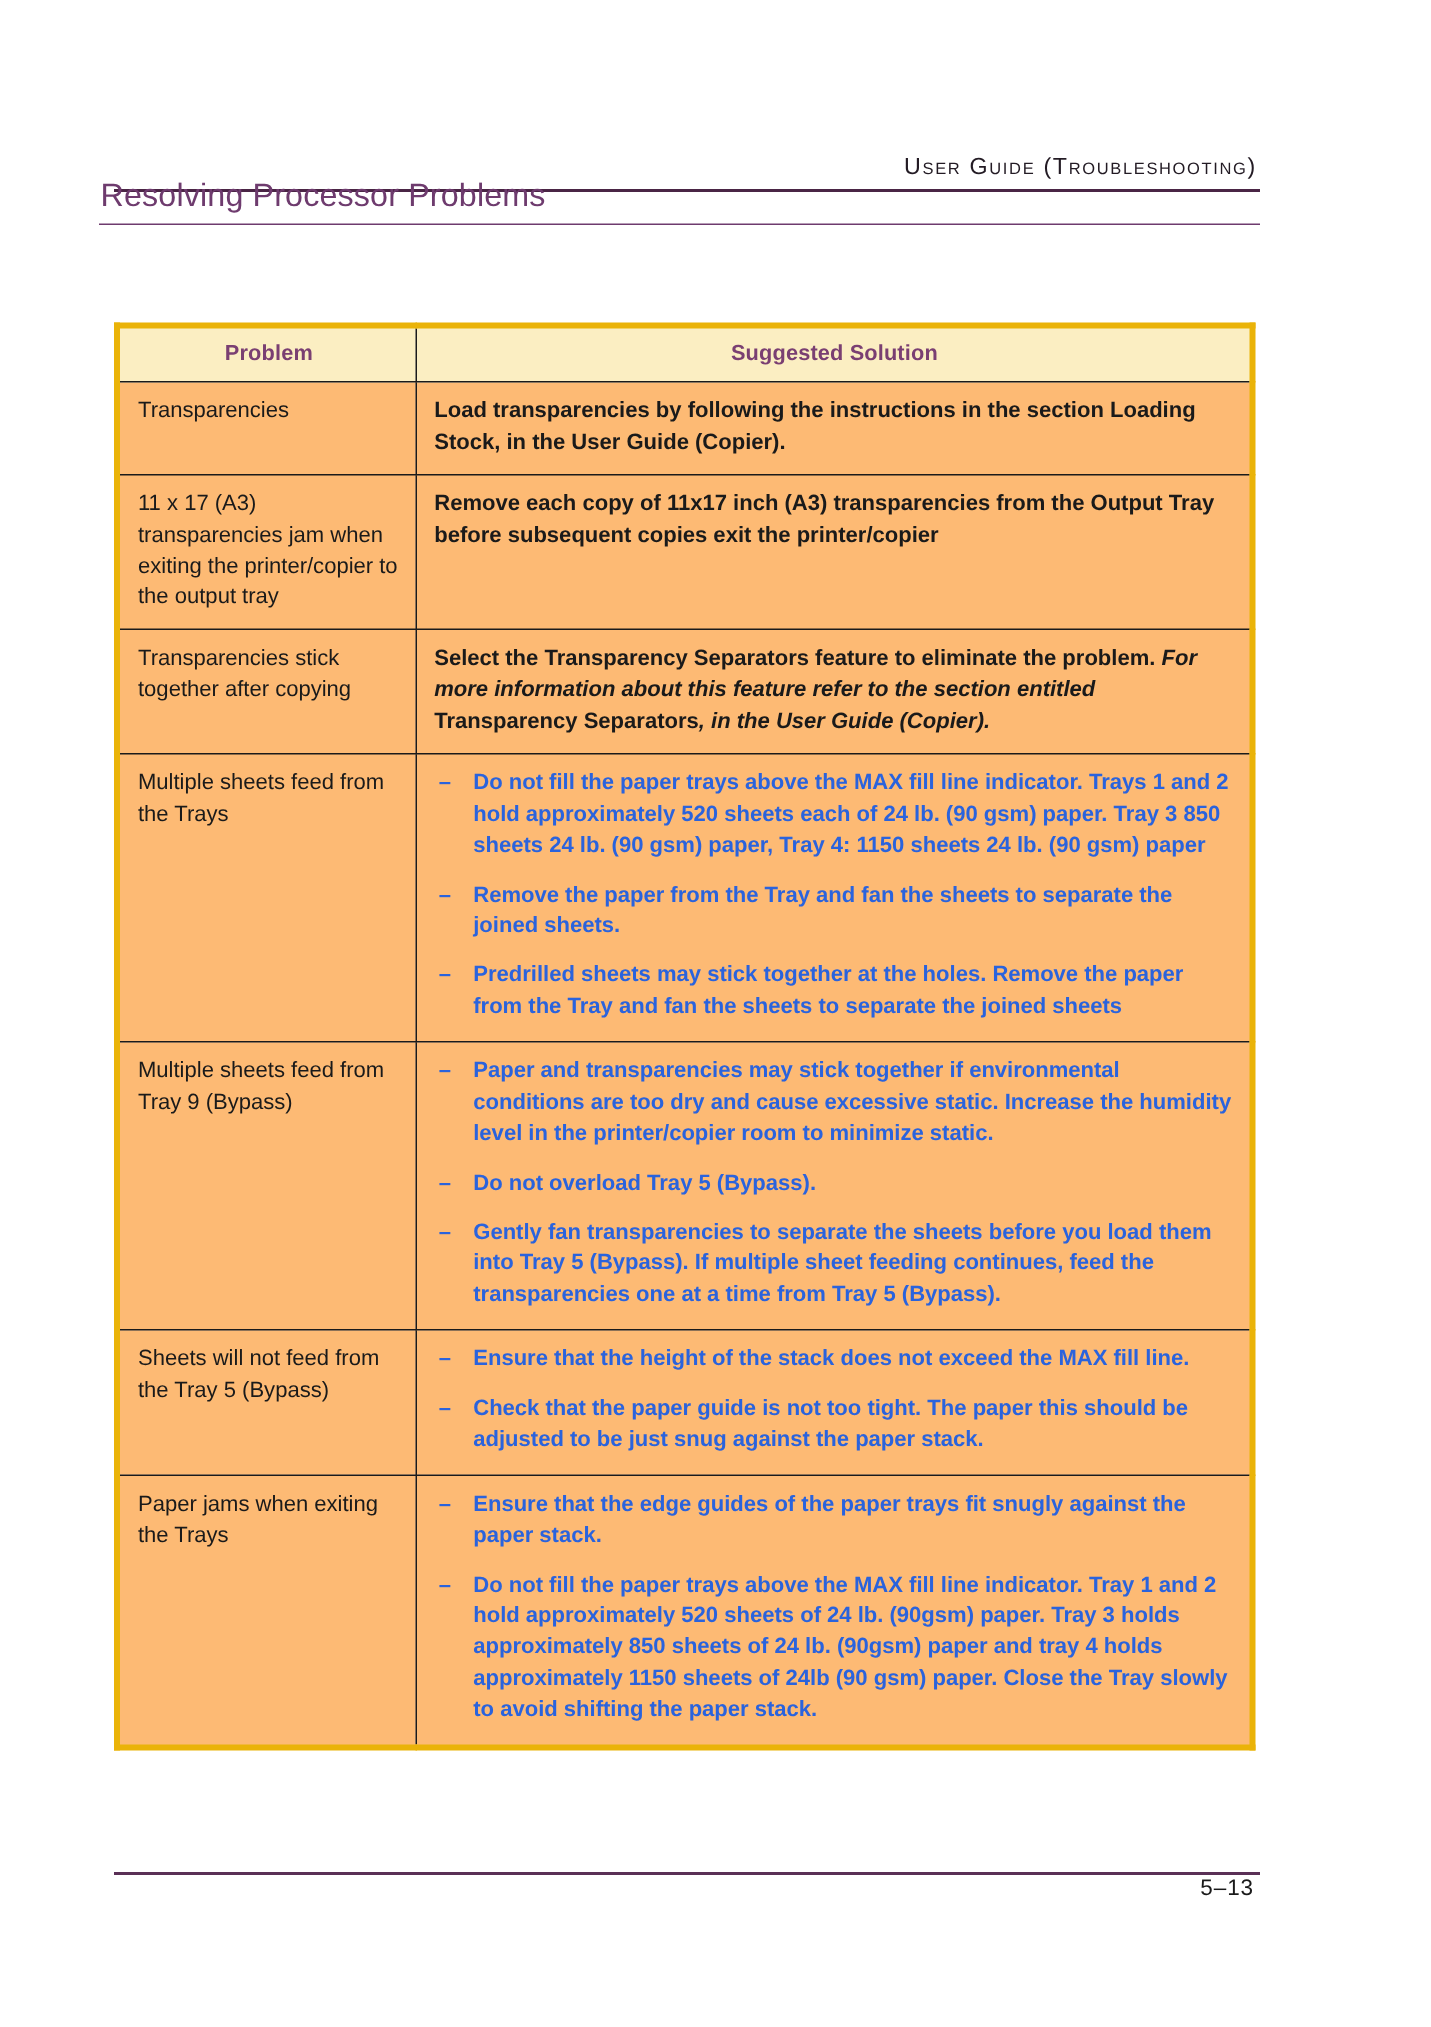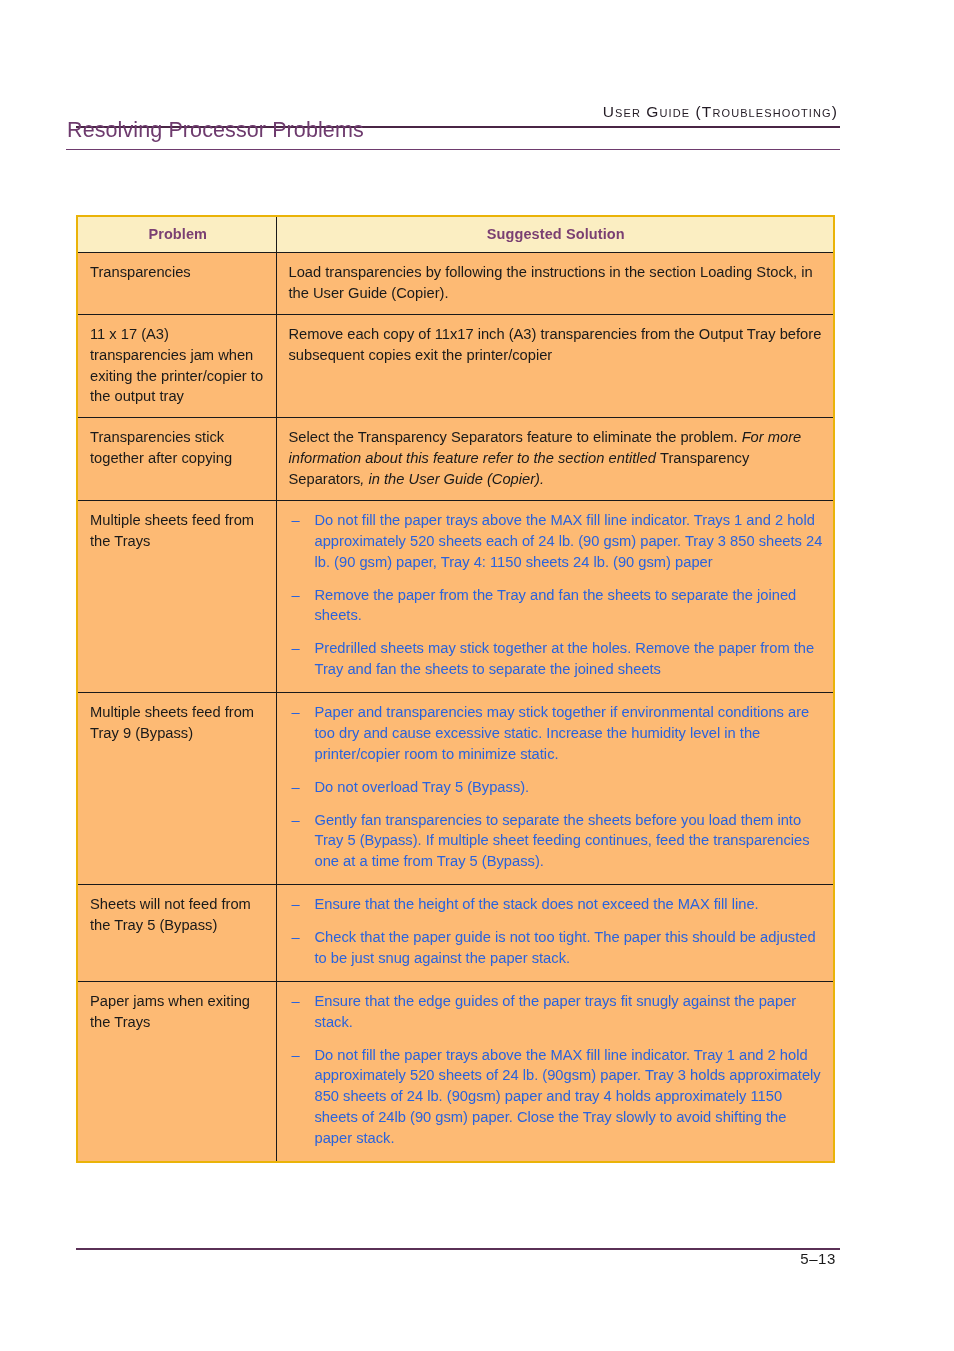--- a/index.html
+++ b/index.html
@@ -72,21 +72,21 @@
   .table-wrap {
     position: absolute;
     left: 76px;
     top: 215px;
     width: 757px;
   }
   table.tbl {
     border-collapse: collapse;
     width: 757px;
     table-layout: fixed;
-    border: 2px solid #eab308;
+    border: 4px solid #eab308;
   }
   table.tbl col.c1 { width: 199px; }
   table.tbl col.c2 { width: 558px; }
 
   table.tbl th, table.tbl td {
     border: 1px solid #1a1a1a;
     vertical-align: top;
     padding: 9px 10px 10px 12px;
   }
 
@@ -109,20 +109,21 @@
 
   td.problem {
     color: #1a1a1a;
     padding-left: 12px;
     padding-top: 10px;
   }
   td.solution {
     color: #1a1a1a;
     padding-left: 12px;
     padding-top: 10px;
+    font-weight: bold;
   }
 
   .plain-para { margin: 0; }
   .ital { font-style: italic; }
 
   ul.bullets {
     list-style: none;
     margin: 0;
     padding: 0;
   }

